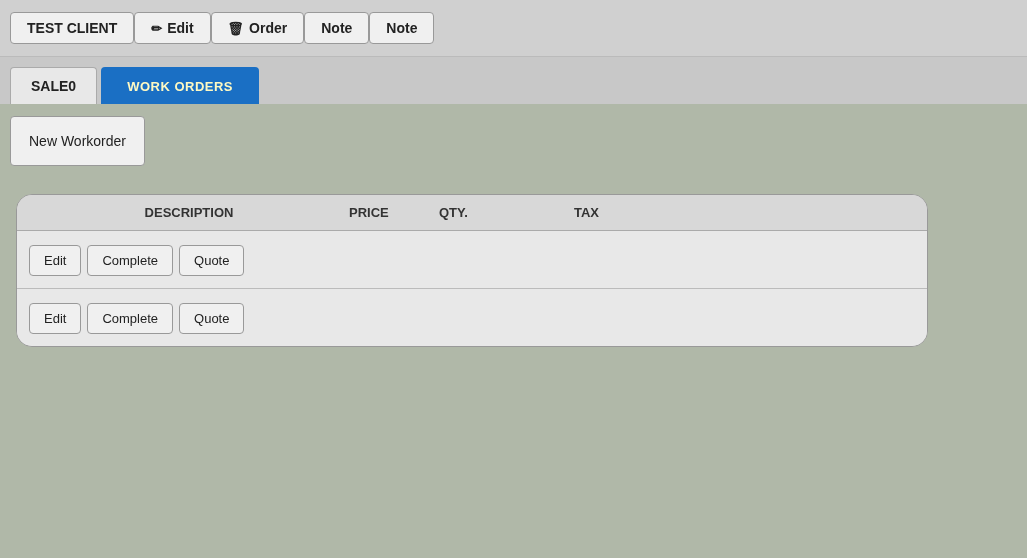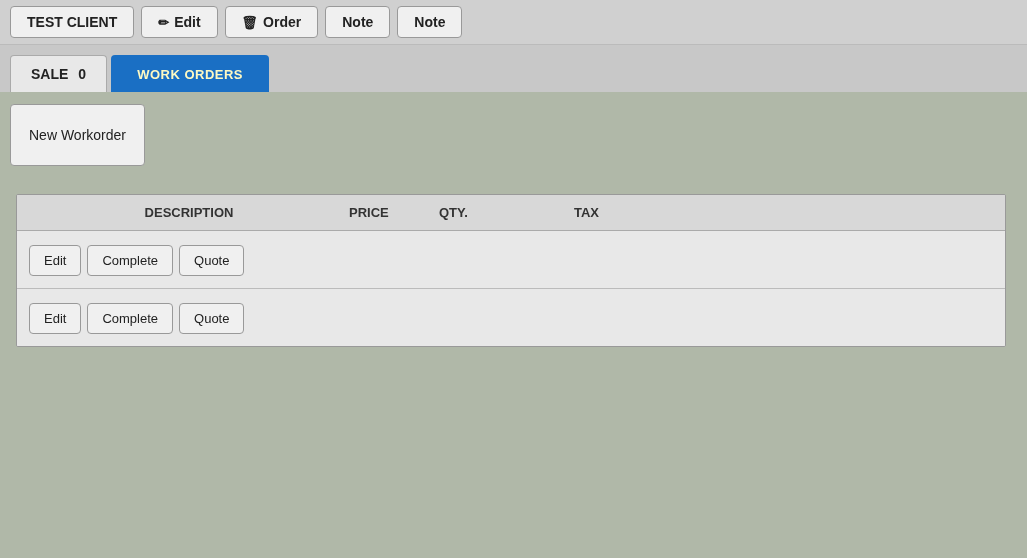--- a/index.html
+++ b/index.html
@@ -8,24 +8,24 @@
       background: #b0b8a8;
       width: 1027px;
       height: 558px;
       overflow: hidden;
       font-size: 14px;
     }
 
     
     .toolbar {
       background: #d0d0d0;
-      padding: 6px 10px;
+      padding: 12px 10px;
       display: flex;
       align-items: center;
-      gap: 7px;
+      gap: 0;
       border-bottom: 1px solid #bbb;
     }
     .toolbar-btn {
       background: #f0f0f0;
       border: 1.5px solid #999;
       border-radius: 4px;
       padding: 7px 16px;
       font-size: 14px;
       font-weight: 600;
       cursor: pointer;
@@ -47,21 +47,20 @@
     .tab-sale {
       background: #e8e8e8;
       border: 1.5px solid #aaa;
       border-bottom: none;
       border-radius: 4px 4px 0 0;
       padding: 10px 20px;
       font-size: 14px;
       font-weight: 700;
       cursor: pointer;
       display: flex;
-      gap: 10px;
       color: #222;
     }
     .tab-workorders {
       background: #1a6fc4;
       border: 2px solid #1a6fc4;
       border-bottom: none;
       border-radius: 4px 4px 0 0;
       padding: 10px 24px;
       font-size: 13px;
       font-weight: 700;
@@ -72,40 +71,40 @@
 
     
     .sub-toolbar {
       background: #b0b8a8;
       padding: 10px 10px;
     }
     .new-workorder-btn {
       background: #f0f0f0;
       border: 1.5px solid #999;
       border-radius: 4px;
-      padding: 22px 18px;
+      padding: 16px 18px;
       font-size: 14px;
       font-weight: 500;
       cursor: pointer;
       color: #222;
     }
 
     
     .main-content {
       background: #b0b8a8;
       padding: 18px 16px;
     }
 
     
     .wo-table {
       background: #e0e0e0;
       border: 1.5px solid #999;
-      border-radius: 2px;
+      border-radius: 16px;
       overflow: hidden;
-      width: 990px;
+      width: 912px;
     }
     .wo-table-header {
       display: grid;
       grid-template-columns: 320px 90px 80px 80px auto;
       background: #d8d8d8;
       border-bottom: 1.5px solid #aaa;
       padding: 10px 12px;
     }
     .wo-table-header span {
       font-size: 13px;

